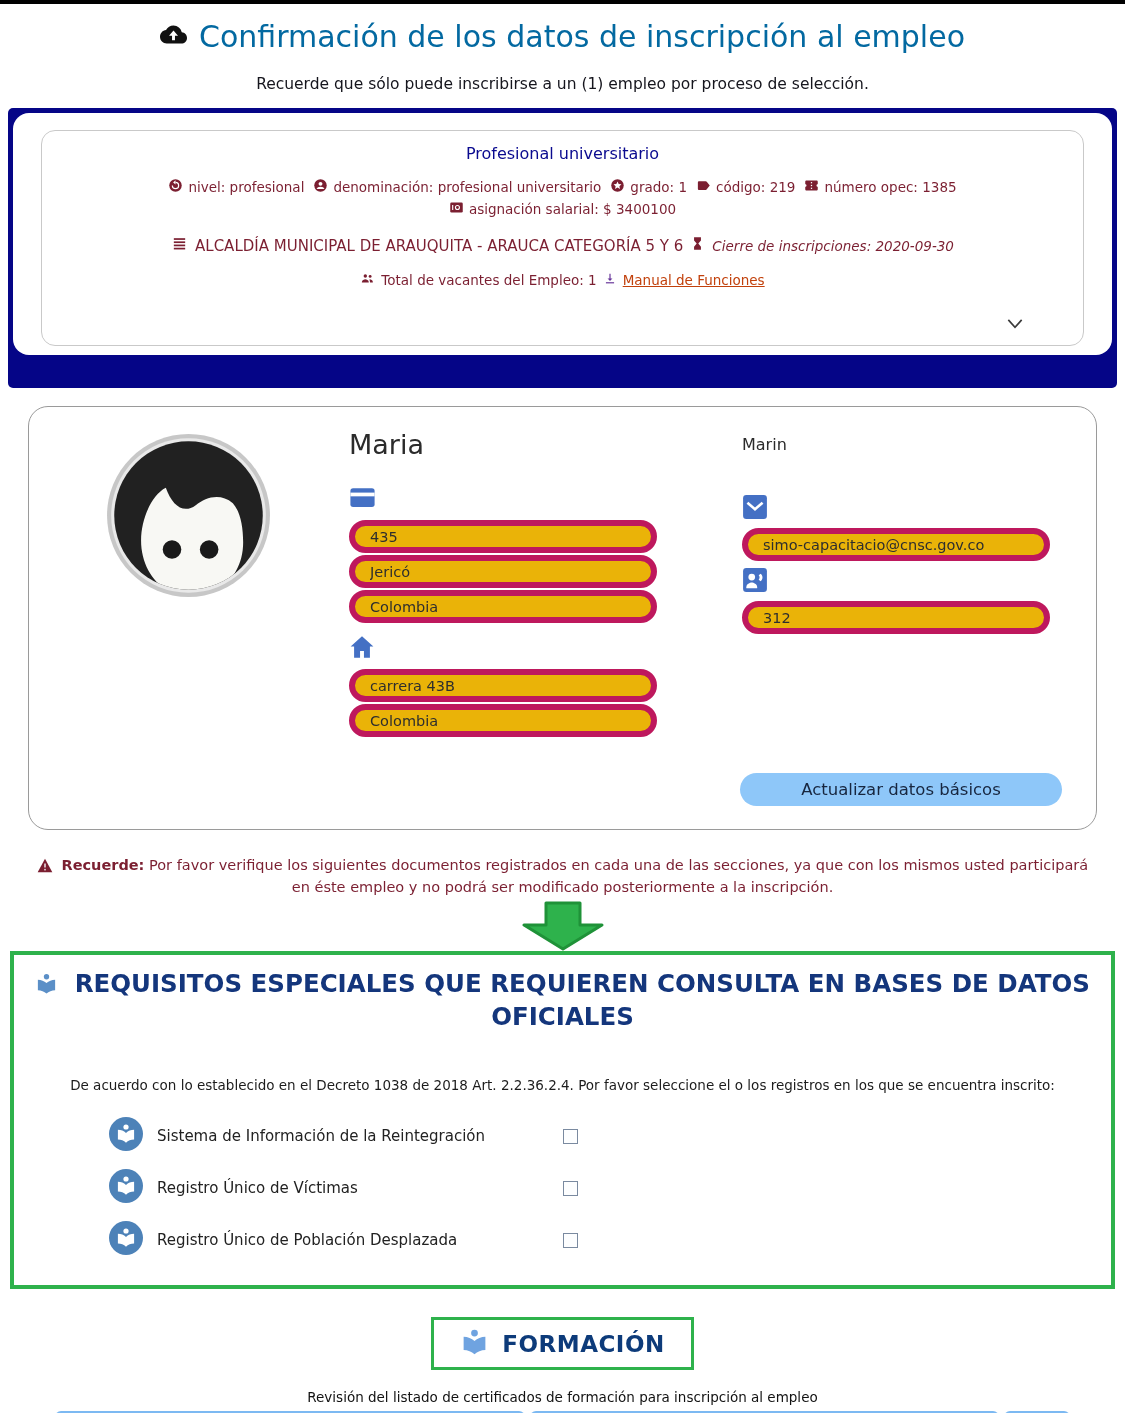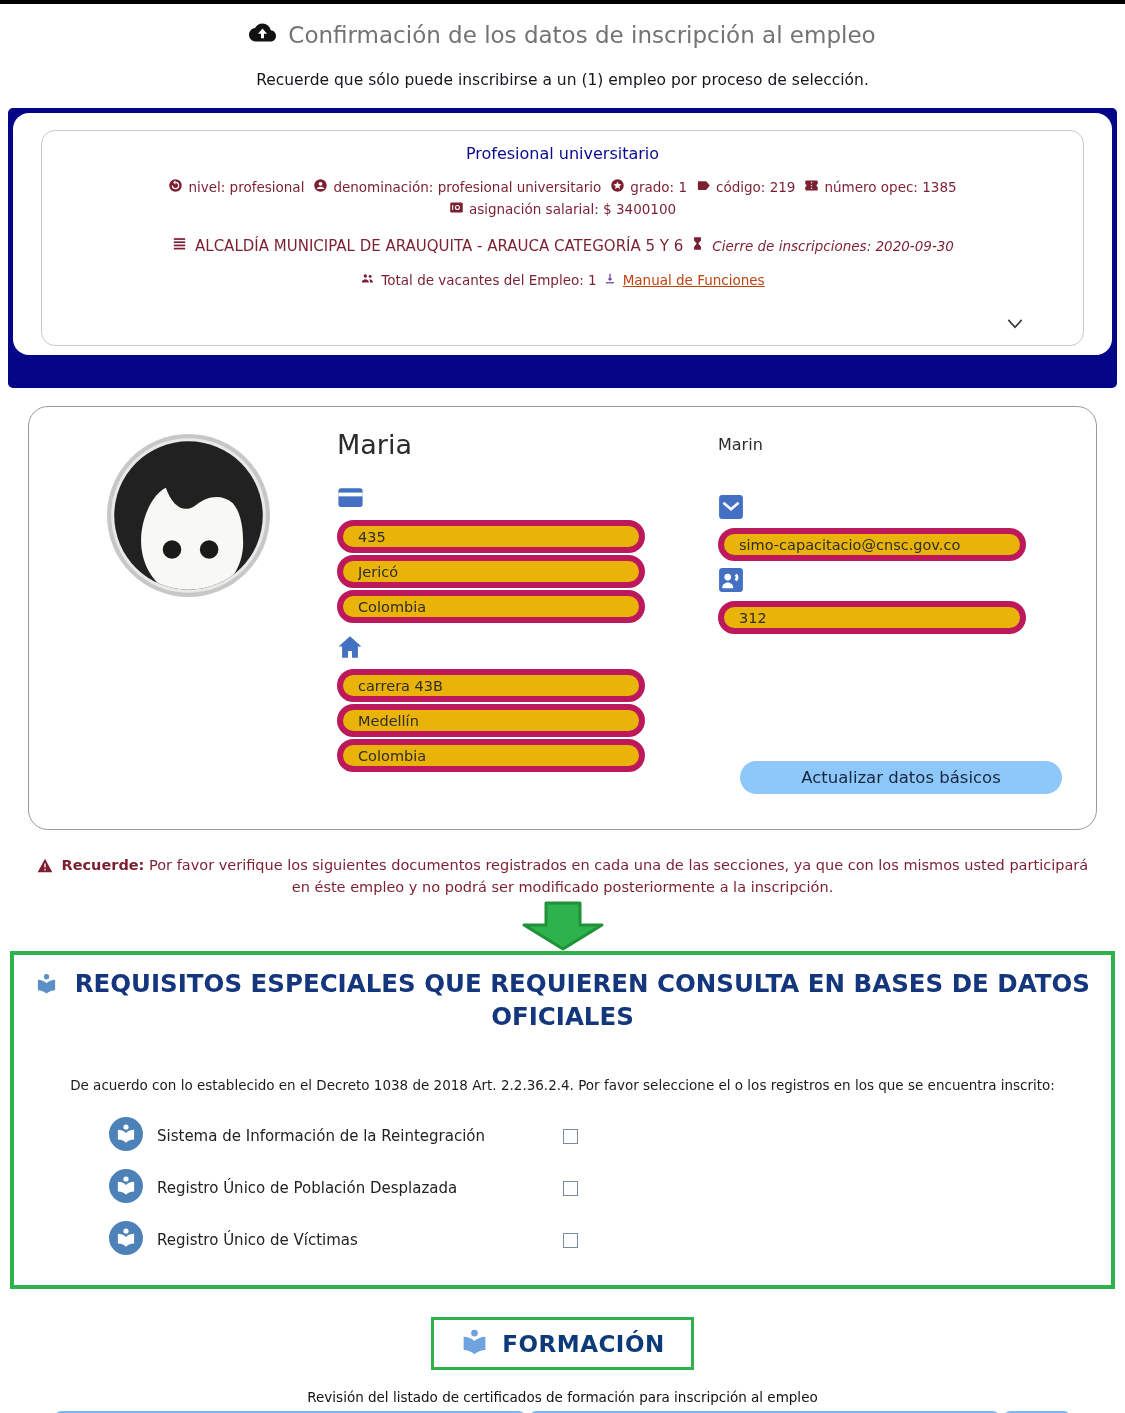--- a/index.html
+++ b/index.html
@@ -2,46 +2,46 @@
 <html><head>
 <meta charset="utf-8">
 <style>
   * { margin:0; padding:0; box-sizing:border-box; }
   html,body { width:1125px; background:#fff; font-family:"DejaVu Sans","Liberation Sans",sans-serif; }
   body { height:1413px; overflow:hidden; border-top:4px solid #000; }
 
   
   .hdr { padding-top:15px; height:104px; text-align:center; }
   .hdr-title-row { display:flex; justify-content:center; align-items:center; gap:12px; }
-  .hdr-title { font-size:23px; font-weight:400; color:#737373; }
+  .hdr-title { font-size:30px; font-weight:400; color:#0369a1; }
   .hdr-sub { margin-top:21px; font-size:15.5px; color:#15151d; }
 
   
   .navy { margin:0 8px; background:#050587; border-radius:5px; padding:5px 5px 0; height:280px; }
   .white-card { background:#fff; border-radius:16px; height:242px; position:relative; }
   .job-card { position:relative; margin:0 28px; top:17px; border:1px solid #c9c9c9; border-radius:14px; height:216px; padding-top:13px; text-align:center; }
   .job-title { font-size:16px; font-weight:400; color:#0a0a8f; margin-bottom:15px; }
   .attr-row { display:flex; flex-wrap:wrap; justify-content:center; align-items:center; column-gap:9px; row-gap:4px; color:#7b1f31; font-size:13.5px; padding:0 30px; }
   .attr { display:inline-flex; align-items:center; gap:5px; }
   .entity-row { margin-top:17px; display:flex; justify-content:center; align-items:center; gap:7px; color:#7b1f31; font-size:15px; }
   .closing { font-style:italic; font-size:13.5px; }
   .vac-row { margin-top:15px; display:flex; justify-content:center; align-items:center; gap:6px; color:#7b1f31; font-size:13.5px; }
   .manual-link { color:#c2410c; text-decoration:underline; cursor:pointer; }
   .chevron-btn { position:absolute; right:58px; bottom:14px; background:none; border:none; cursor:pointer; line-height:0; }
 
   
   .profile { position:relative; margin:18px 28px 0; border:1px solid #9a9a9a; border-radius:20px; height:424px; padding:20px 30px 0 10px; display:flex; }
   .avatar-box { width:298px; display:flex; justify-content:center; padding-top:6px; }
   .cols { flex:1; display:flex; gap:73px; }
-  .col { width:308px; }
+  .col { width:308px;margin-left:12px; }
   .first-name { font-size:27px; color:#2b2b2b; margin:2px 0 26px; }
   .last-name { font-size:16px; color:#2b2b2b; margin:8px 0 40px; }
   .icon-row { height:30px; margin:2px 0 4px; }
   .fld { display:block; width:100%; height:33px; border:6px solid #be185d; border-radius:17px; padding:0 15px; font-size:14.5px; color:#2e2e2e; background:#eab308; margin-bottom:2px; font-family:inherit; }
-  .update-btn { position:absolute; right:34px; bottom:35px; width:322px; height:33px; border:none; border-radius:17px; background:#8ec7f9; color:#17263f; font-size:16.5px; font-family:inherit; cursor:pointer; }
+  .update-btn { position:absolute; right:34px; bottom:23px; width:322px; height:33px; border:none; border-radius:17px; background:#8ec7f9; color:#17263f; font-size:16.5px; font-family:inherit; cursor:pointer; }
 
   
   .warning { margin:24px auto 0; width:1070px; text-align:center; color:#7b1f31; font-size:14.5px; line-height:1.55; }
   .warning b { font-weight:700; }
   .warning svg { vertical-align:-3px; margin-right:4px; }
 
   
   .arrow-wrap { text-align:center; margin-top:2px; line-height:0; }
 
   
@@ -204,21 +204,20 @@
       </div>
       <input class="fld" value="435" style="">
       <input class="fld" value="Jericó" style="">
       <input class="fld" value="Colombia" style="">
       <div class="icon-row" style="margin-top:12px;">
         <svg width="26" height="24" viewBox="0 0 24 22">
             <path fill="#4470c4" d="M12 1 1.5 10.5h3.2V21h5.5v-6.4h3.6V21h5.5V10.5h3.2z"></path>
           </svg>
       </div>
       <input class="fld" value="carrera 43B" style="">
-      <input class="fld" value="Medellín" style="">
       <input class="fld" value="Colombia" style="">
     </div>
 
     <div class="col">
       <div class="last-name">Marin</div>
       <div class="icon-row">
         <svg width="26" height="26" viewBox="0 0 24 24">
             <rect x="1" y="1" width="22" height="22" rx="3" fill="#4470c4"></rect>
             <polyline points="5,8 12,14 19,8" stroke="#fff" stroke-width="2.4" fill="none"></polyline>
           </svg>
@@ -280,32 +279,32 @@
       <input type="checkbox" class="req-check" style="">
     </div>
     <div class="req-item">
       <span><svg width="34" height="34" viewBox="0 0 34 34">
             <circle cx="17" cy="17" r="17" fill="#4d82b8"></circle>
             <g fill="#fff" transform="translate(6.2,5.5) scale(0.9)">
               <circle cx="12" cy="5" r="2.9"></circle>
               <path d="M12 11.55C9.64 9.35 6.48 8 3 8v11c3.48 0 6.64 1.35 9 3.55 2.36-2.2 5.52-3.55 9-3.55V8c-3.48 0-6.64 1.35-9 3.55z"></path>
             </g>
           </svg></span>
-      <span class="req-label">Registro Único de Población Desplazada</span>
+      <span class="req-label">Registro Único de Víctimas</span>
       <input type="checkbox" class="req-check" style="">
     </div>
     <div class="req-item">
       <span><svg width="34" height="34" viewBox="0 0 34 34">
             <circle cx="17" cy="17" r="17" fill="#4d82b8"></circle>
             <g fill="#fff" transform="translate(6.2,5.5) scale(0.9)">
               <circle cx="12" cy="5" r="2.9"></circle>
               <path d="M12 11.55C9.64 9.35 6.48 8 3 8v11c3.48 0 6.64 1.35 9 3.55 2.36-2.2 5.52-3.55 9-3.55V8c-3.48 0-6.64 1.35-9 3.55z"></path>
             </g>
           </svg></span>
-      <span class="req-label">Registro Único de Víctimas</span>
+      <span class="req-label">Registro Único de Población Desplazada</span>
       <input type="checkbox" class="req-check" style="">
     </div>
   </div>
 </section>
 
 <div class="form-box">
   <span><svg width="29" height="29" viewBox="0 0 24 24">
         <g fill="#6fa3e0">
           <circle cx="12" cy="5" r="2.8"></circle>
           <path d="M12 11.55C9.64 9.35 6.48 8 3 8v11c3.48 0 6.64 1.35 9 3.55 2.36-2.2 5.52-3.55 9-3.55V8c-3.48 0-6.64 1.35-9 3.55z"></path>

